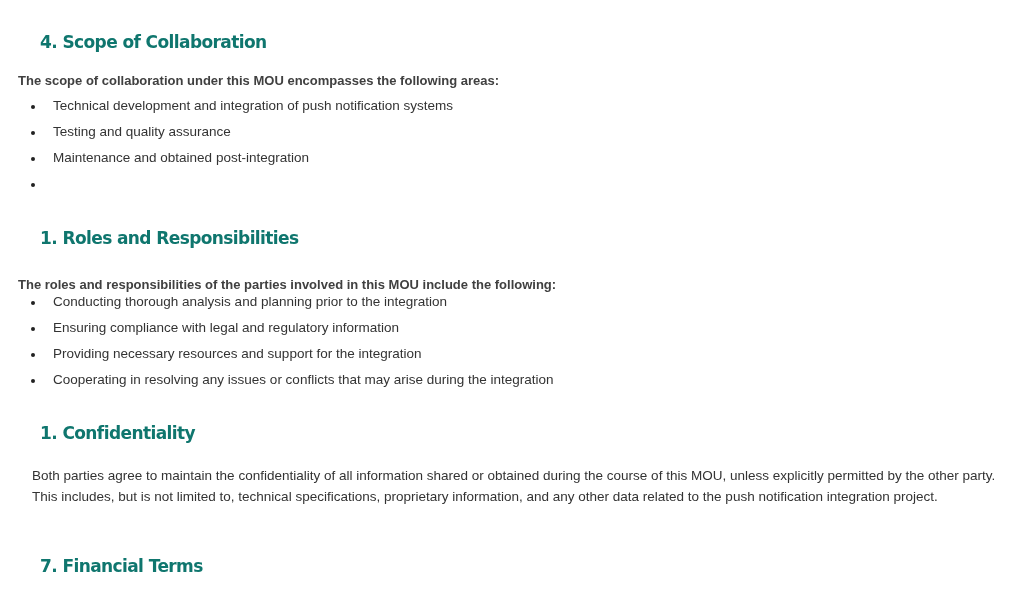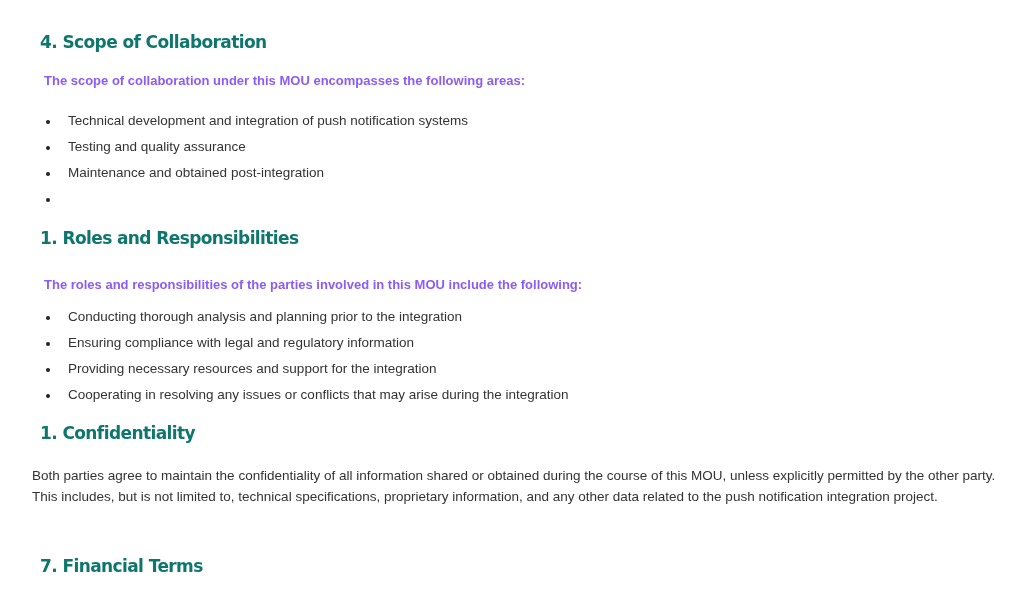--- a/index.html
+++ b/index.html
@@ -29,31 +29,31 @@
       font-weight: bold;
       font-size: 17px;
       letter-spacing: -0.6px;
       color: #0f766e;
       white-space: nowrap;
       line-height: 20px;
     }
     .intro {
       position: absolute;
       margin: 0;
-      left: 44px;
+      left: 18px;
       font-family: "Liberation Sans", sans-serif;
       font-weight: bold;
       font-size: 13px;
-      color: #8b5cf6;
+      color: #404040;
       white-space: nowrap;
       line-height: 16px;
     }
     ul.bullets {
       position: absolute;
-      margin: 15px;
+      margin: 0;
       padding: 0;
       left: 28px;
       list-style: none;
     }
     ul.bullets li {
       position: relative;
       height: 26px;
       line-height: 16px;
       font-size: 13.5px;
       color: #333333;

